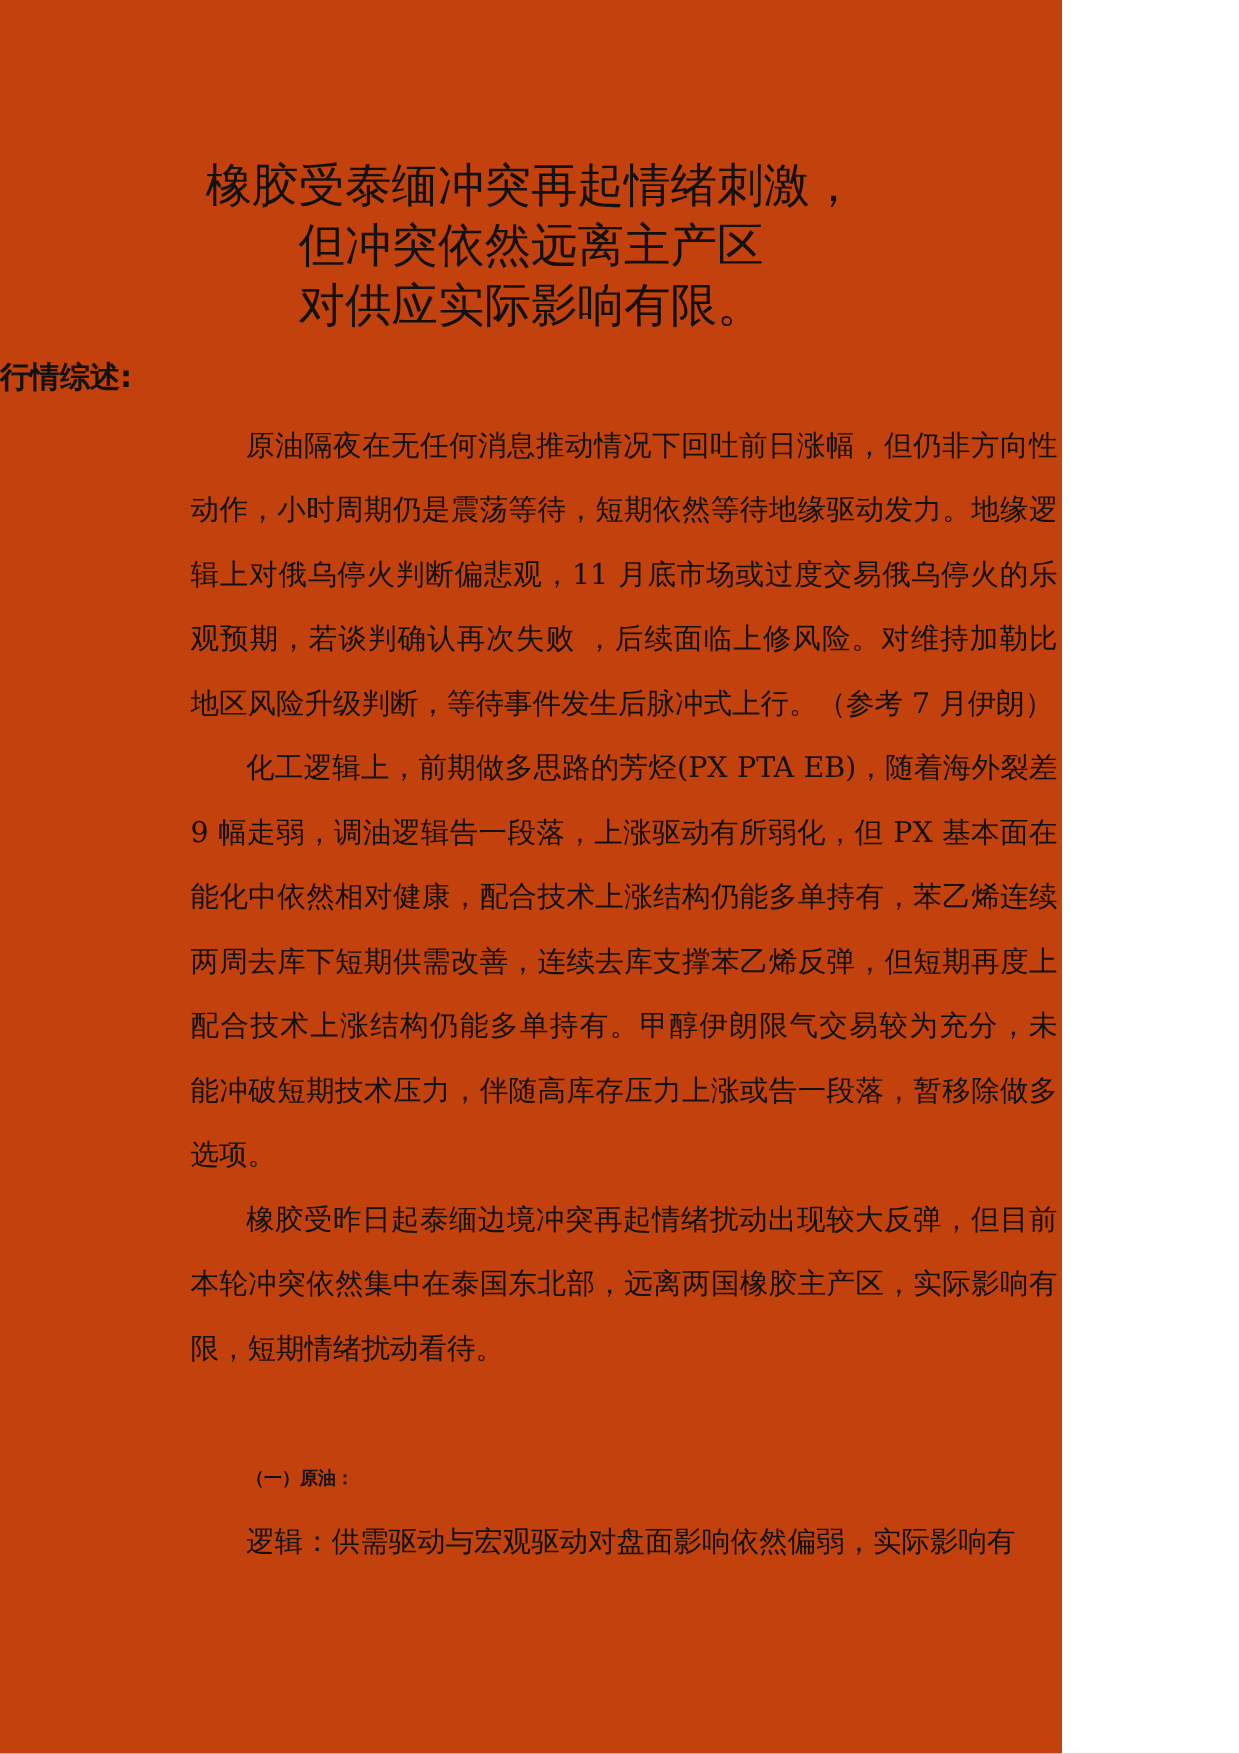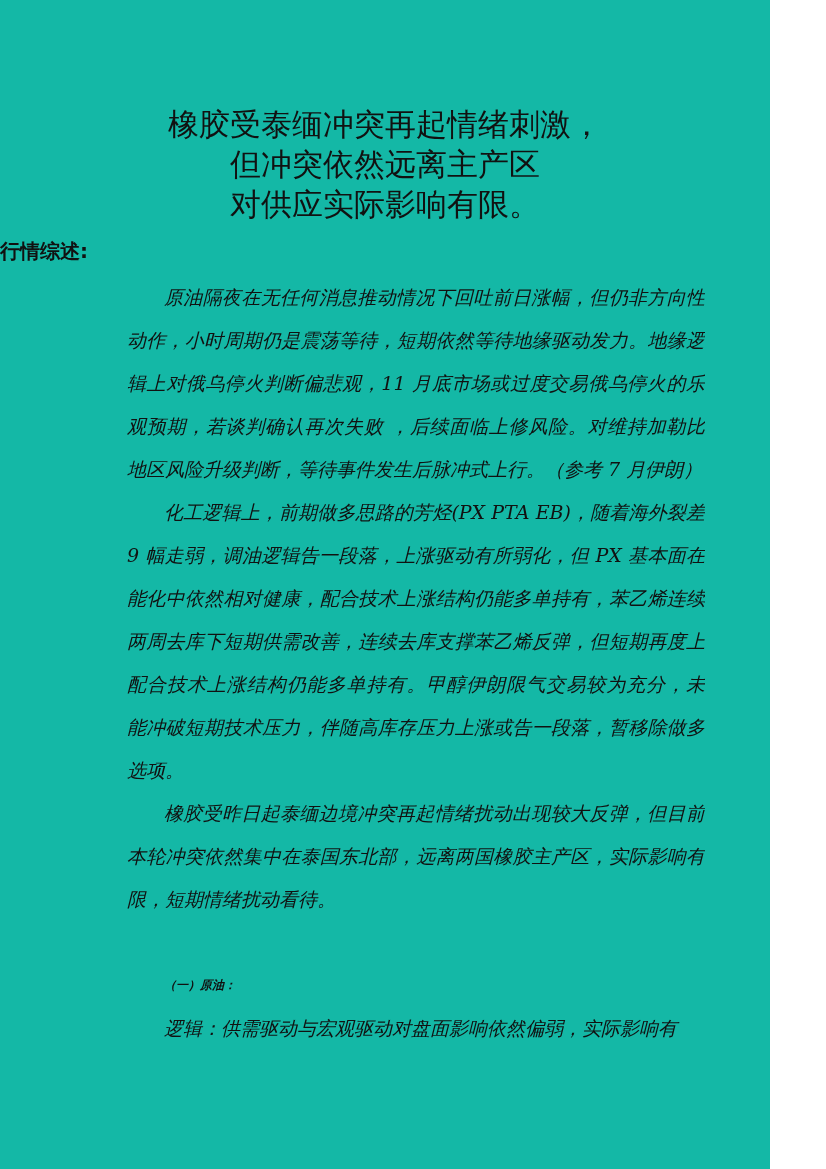--- a/index.html
+++ b/index.html
@@ -2,23 +2,23 @@
 <html><head>
 <meta charset="utf-8">
 <style>
   html, body {
     margin: 0;
     padding: 0;
     background: #ffffff;
   }
   .page {
     position: relative;
-    width: 770px;
+    width: 708px;
     height: 1169px;
-    background: #14b8a6;
+    background: #c2410c;
     color: #111111;
     overflow: hidden;
     font-family: "DejaVu Serif", "Liberation Serif", serif;
   }
   .doc-title {
     margin: 104px 0 0 0;
     padding: 0;
     text-align: center;
     font-size: 31px;
     line-height: 40px;
@@ -36,21 +36,20 @@
     font-weight: 700;
     font-family: "DejaVu Sans", "Liberation Sans", sans-serif;
     color: #111111;
   }
   .body-col {
     margin: 12px 0 0 127px;
     width: 578px;
     font-size: 19px;
     line-height: 43px;
     color: #111111;
-    font-style: italic;
   }
   .para { margin: 0; padding: 0; }
   .bline {
     height: 43px;
     overflow: hidden;
     text-align: justify;
     text-align-last: justify;
     text-justify: inter-character;
   }
   .bline.pfirst { text-indent: 37px; }

